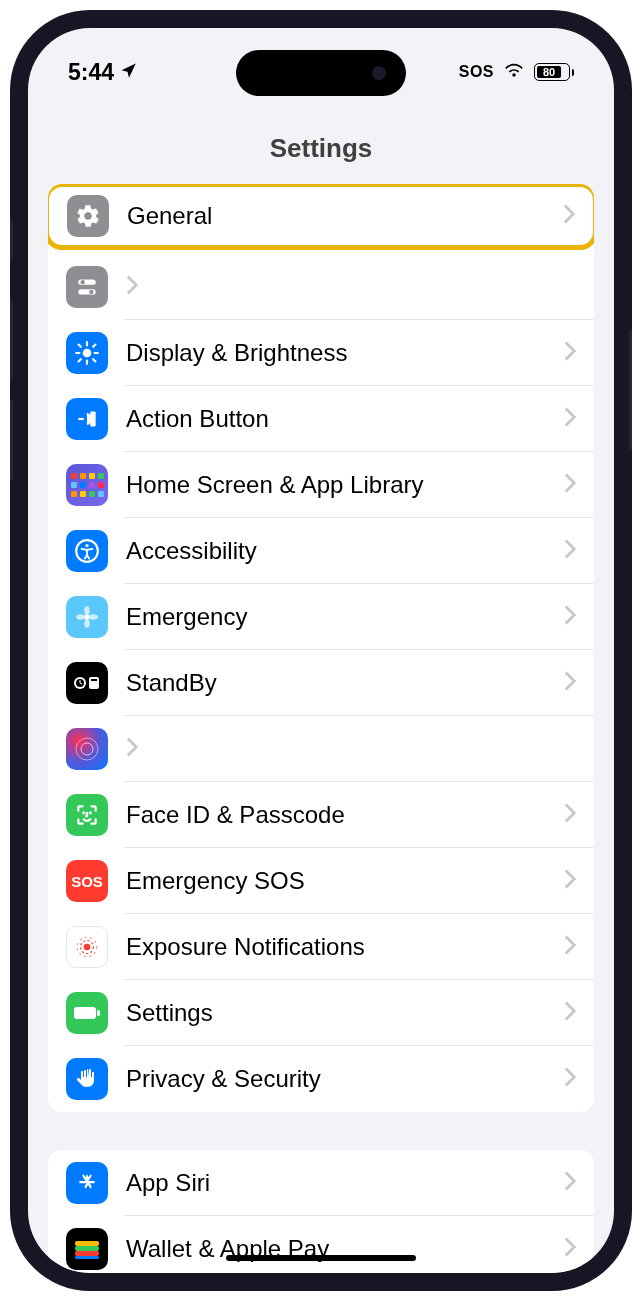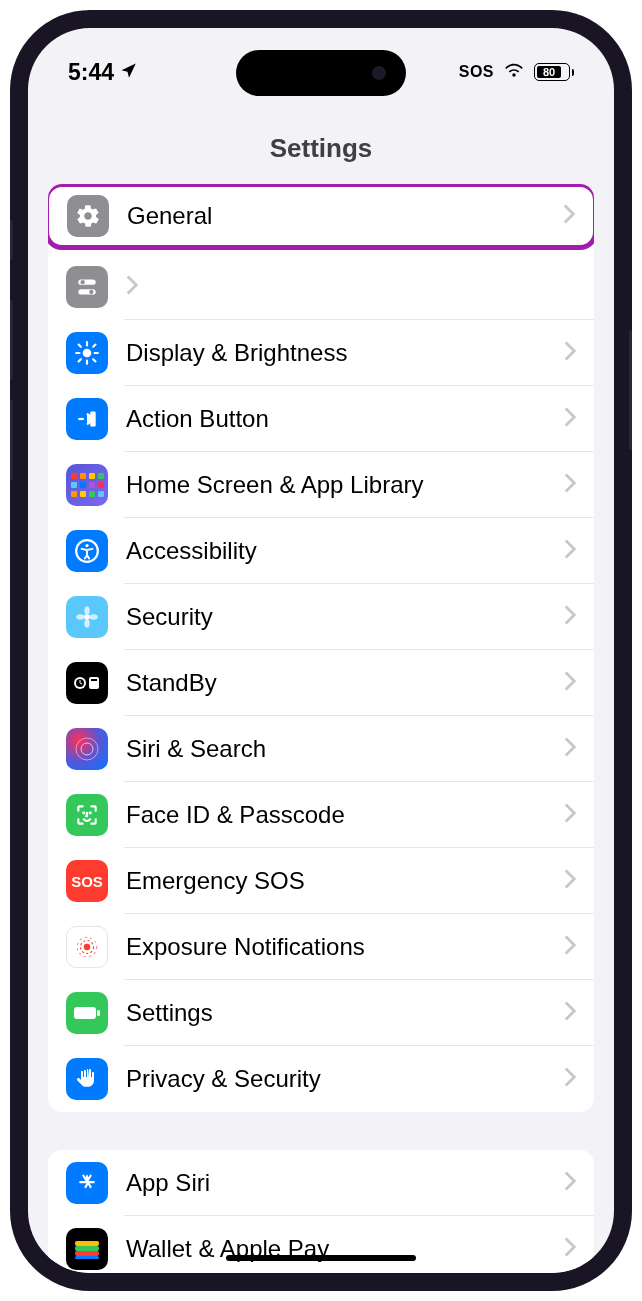--- a/index.html
+++ b/index.html
@@ -155,21 +155,21 @@
       bottom: 0;
       left: 76px;
       right: 0;
       height: 1px;
       background: #e5e5ea;
     }
     .settings-row:last-child::after {
       display: none;
     }
     .settings-row.highlighted {
-      border: 5px solid #a21caf;
+      border: 5px solid #eab308;
       border-radius: 18px;
       margin: -2px -4px 4px -4px;
       padding: 8px 18px;
     }
     .settings-row.highlighted::after {
       display: none;
     }
     .app-icon {
       width: 42px;
       height: 42px;
@@ -383,21 +383,21 @@
         <div class="settings-row">
           <div class="app-icon icon-wallpaper">
             <svg width="26" height="26" viewBox="0 0 24 24" fill="#fff">
                 <circle cx="12" cy="12" r="2.5"></circle>
                 <ellipse cx="12" cy="6" rx="2.5" ry="4" opacity="0.7"></ellipse>
                 <ellipse cx="12" cy="18" rx="2.5" ry="4" opacity="0.7"></ellipse>
                 <ellipse cx="6" cy="12" rx="4" ry="2.5" opacity="0.7"></ellipse>
                 <ellipse cx="18" cy="12" rx="4" ry="2.5" opacity="0.7"></ellipse>
               </svg>
           </div>
-          <div class="row-label">Security</div>
+          <div class="row-label">Emergency</div>
           <span class="chevron">
             <svg width="12" height="20" viewBox="0 0 8 14" fill="none" stroke="#c7c7cc" stroke-width="2">
                 <path d="M1 1l6 6-6 6"></path>
               </svg>
           </span>
         </div>
 
         <div class="settings-row">
           <div class="app-icon icon-standby">
             <svg width="28" height="18" viewBox="0 0 28 18" fill="#fff">
@@ -416,21 +416,20 @@
           </span>
         </div>
 
         <div class="settings-row">
           <div class="app-icon icon-siri">
             <svg width="30" height="30" viewBox="0 0 30 30">
                 <circle cx="15" cy="15" r="11" fill="none" stroke="#fff" stroke-width="1" opacity="0.5"></circle>
                 <circle cx="15" cy="15" r="6" fill="none" stroke="#fff" stroke-width="1" opacity="0.7"></circle>
               </svg>
           </div>
-          <div class="row-label">Siri &amp; Search</div>
           <span class="chevron">
             <svg width="12" height="20" viewBox="0 0 8 14" fill="none" stroke="#c7c7cc" stroke-width="2">
                 <path d="M1 1l6 6-6 6"></path>
               </svg>
           </span>
         </div>
 
         <div class="settings-row">
           <div class="app-icon icon-faceid">
             <svg width="26" height="26" viewBox="0 0 24 24" fill="none" stroke="#fff" stroke-width="2" stroke-linecap="round">

